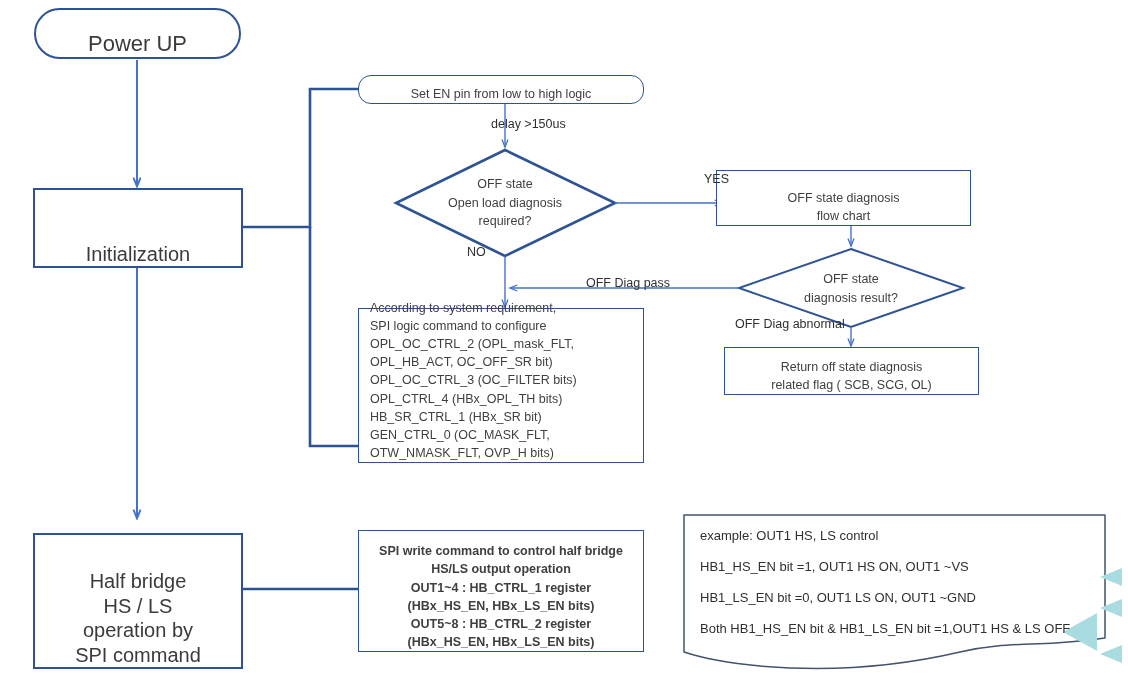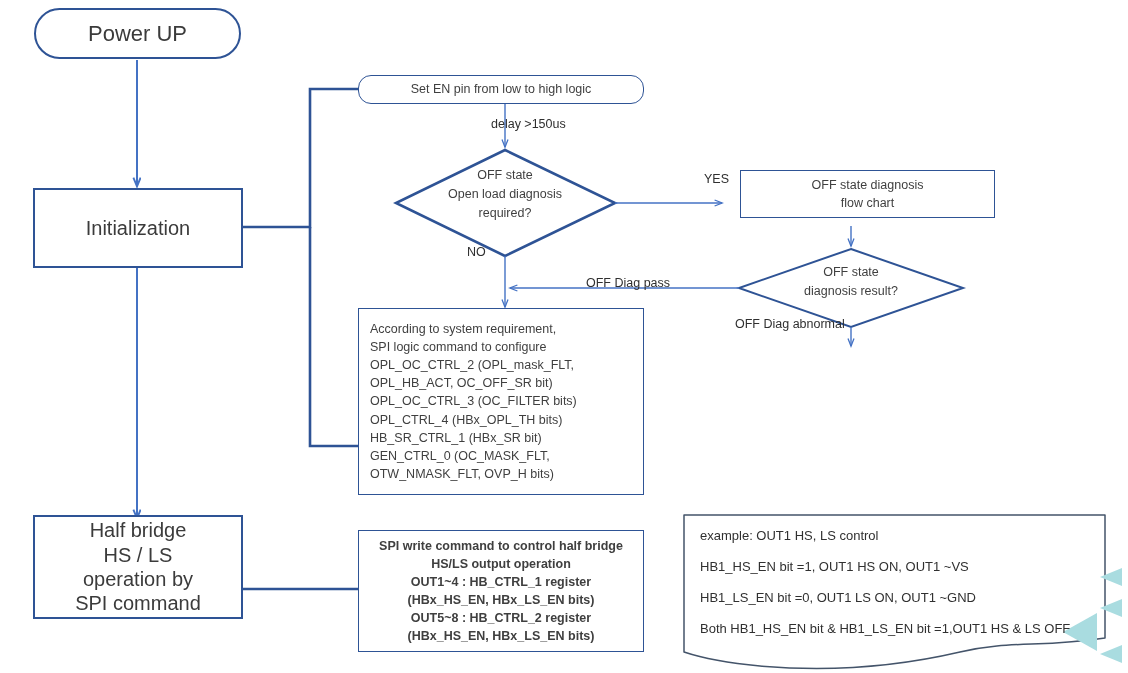--- a/index.html
+++ b/index.html
@@ -20,21 +20,21 @@
     left:0; top:0;
     width:1128px; height:673px;
     pointer-events:none;
   }
 
   
   .node{
     position:absolute;
     box-sizing:border-box;
     display:flex;
-    align-items:center;
+    align-items:flex-end;
     justify-content:center;
     text-align:center;
     color:#404040;
     background:#ffffff;
   }
   .proc-heavy{
     border:2.4px solid #2E5395;
     font-size:20px;
     line-height:1.22;
     color:#3b3b3b;
@@ -55,21 +55,21 @@
   .txt-left{
     justify-content:flex-start;
     text-align:left;
   }
   .pad-l{ padding-left:11px; }
 
   
   .decision{
     position:absolute;
     display:flex;
-    align-items:flex-start;
+    align-items:center;
     justify-content:center;
     text-align:center;
     font-size:12.5px;
     line-height:1.5;
     color:#3f3f3f;
     pointer-events:none;
   }
 
   
   .elabel{
@@ -156,49 +156,53 @@
   </svg>
 
   <div class="node term" style="left:34px; top:8px; width:207px; height:51px;">
     <span>Power UP</span>
   </div>
 
   <div class="node proc-heavy" style="left:33px; top:188px; width:210px; height:80px;">
     <span>Initialization</span>
   </div>
 
-  <div class="node proc-heavy multiline" style="left:33px; top:515px; width:210px; height:104px;">
+  <div class="node proc-heavy multiline" style="left:33px; top:533px; width:210px; height:136px;">
     <span class="multiline">Half bridge
 HS / LS
 operation by
 SPI command</span>
   </div>
 
   <div class="node proc-thin" style="left:358px; top:75px; width:286px; height:29px;border-radius:13px;">
     <span>Set EN pin from low to high logic</span>
   </div>
 
   <div class="decision multiline" style="left:404px; top:166px; width:202px; height:74px;">
     <span class="multiline">OFF state
 Open load diagnosis
 required?</span>
   </div>
 
-  <div class="node proc-thin multiline" style="left:740px; top:170px; width:255px; height:48px;">
+  <div class="node proc-thin multiline" style="left:716px; top:170px; width:255px; height:56px;">
     <span class="multiline">OFF state  diagnosis
 flow chart</span>
   </div>
 
   <div class="decision multiline" style="left:762px; top:263px; width:178px; height:52px;">
     <span class="multiline">OFF state
 diagnosis result?</span>
   </div>
 
-
-  <div class="node proc-thin txt-left pad-l" style="left:358px; top:308px; width:286px; height:187px;">
+  <div class="node proc-thin multiline" style="left:724px; top:347px; width:255px; height:48px;">
+    <span class="multiline">Return off state diagnosis
+related flag ( SCB, SCG, OL)</span>
+  </div>
+
+  <div class="node proc-thin txt-left pad-l" style="left:358px; top:308px; width:286px; height:155px;">
     <div>
       <span>According to system requirement,</span><br>
       <span>SPI  logic command to configure</span><br>
       <span>OPL_OC_CTRL_2 (OPL_mask_FLT,</span><br>
       <span>OPL_HB_ACT, OC_OFF_SR bit)</span><br>
       <span>OPL_OC_CTRL_3 (OC_FILTER bits)</span><br>
       <span>OPL_CTRL_4 (HBx_OPL_TH bits)</span><br>
       <span>HB_SR_CTRL_1 (HBx_SR bit)</span><br>
       <span>GEN_CTRL_0 (OC_MASK_FLT,</span><br>
       <span>OTW_NMASK_FLT, OVP_H bits)</span>

